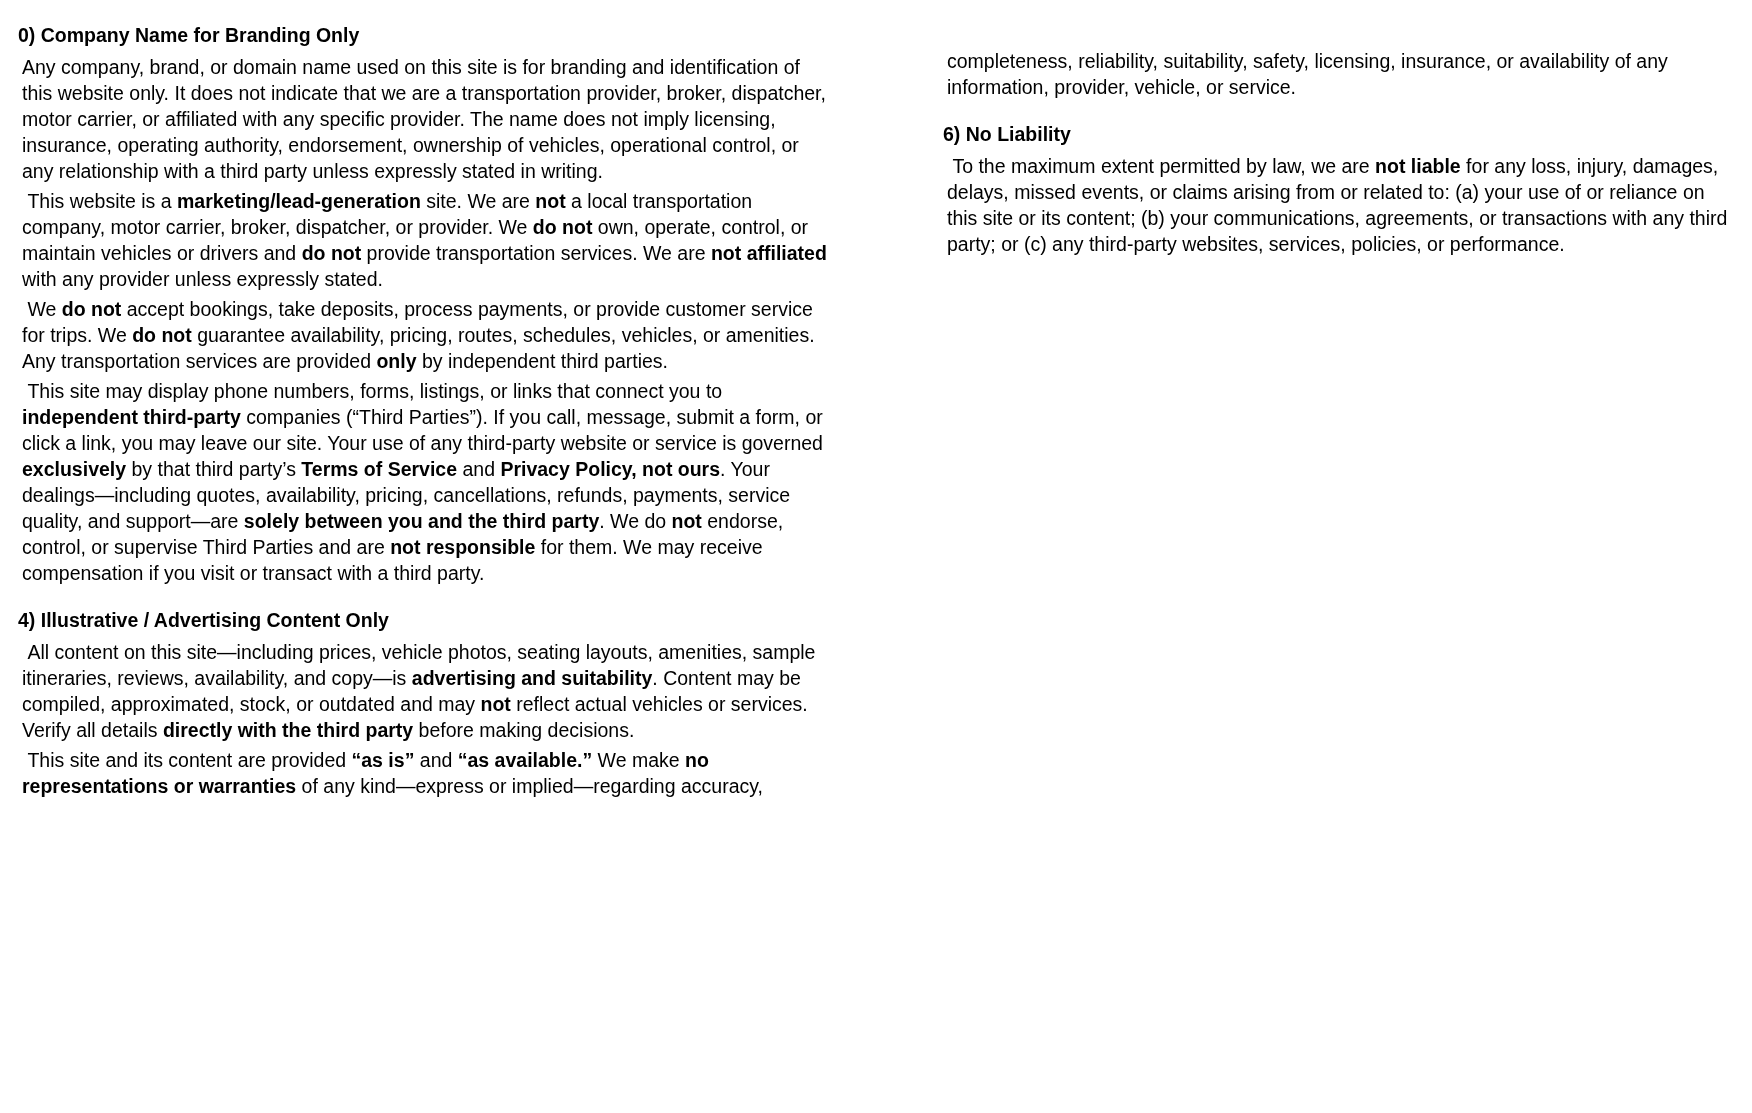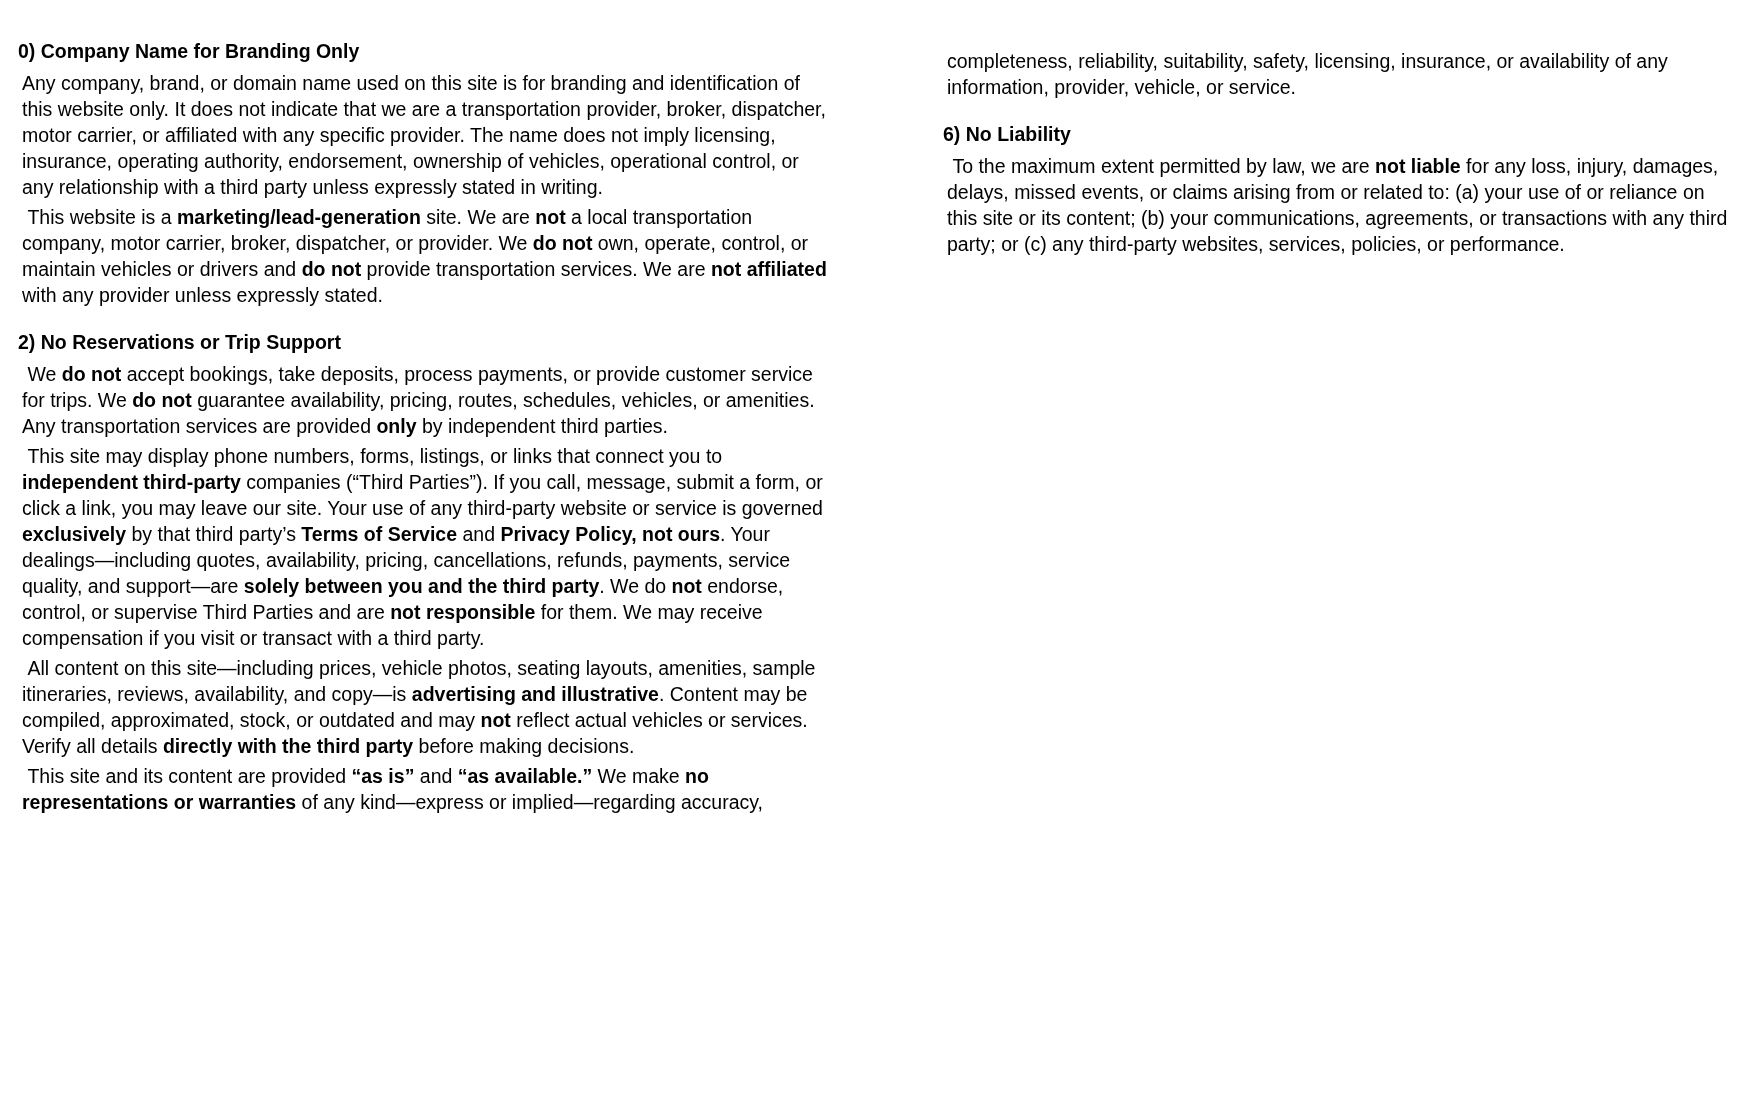--- a/index.html
+++ b/index.html
@@ -35,21 +35,21 @@
     width: 800px;
     padding-top: 22px;
   }
   h2 {
     font-size: inherit;
     line-height: inherit;
     font-weight: 700;
     margin: 21px 0 6px 0;
   }
   .col section:first-child h2 {
-    margin-top: 16px;
+    margin-top: 0;
   }
   p {
     margin: 4px;
     white-space: pre-wrap;
   }
   b { font-weight: 700; }
 </style>
 </head>
 <body>
 
@@ -57,28 +57,28 @@
 
   <div class="col col-left">
     <section>
       <h2>0) Company Name for Branding Only</h2>
       <p>Any company, brand, or domain name used on this site is for branding and identification of this website only. It does not indicate that we are a transportation provider, broker, dispatcher, motor carrier, or affiliated with any specific provider. The name does not imply licensing, insurance, operating authority, endorsement, ownership of vehicles, operational control, or any relationship with a third party unless expressly stated in writing.</p>
     </section>
     <section>
       <p> This website is a <b>marketing/lead-generation</b> site. We are <b>not</b> a local transportation company, motor carrier, broker, dispatcher, or provider. We <b>do not</b> own, operate, control, or maintain vehicles or drivers and <b>do not</b> provide transportation services. We are <b>not affiliated</b> with any provider unless expressly stated.</p>
     </section>
     <section>
-      <h2>2) No Reservations or Trip Support</h2>
       <p> We <b>do not</b> accept bookings, take deposits, process payments, or provide customer service for trips. We <b>do not</b> guarantee availability, pricing, routes, schedules, vehicles, or amenities. Any transportation services are provided <b>only</b> by independent third parties.</p>
     </section>
     <section>
       <p> This site may display phone numbers, forms, listings, or links that connect you to <b>independent third-party</b> companies (“Third Parties”). If you call, message, submit a form, or click a link, you may leave our site. Your use of any third-party website or service is governed <b>exclusively</b> by that third party’s <b>Terms of Service</b> and <b>Privacy Policy, not ours</b>. Your dealings—including quotes, availability, pricing, cancellations, refunds, payments, service quality, and support—are <b>solely between you and the third party</b>. We do <b>not</b> endorse, control, or supervise Third Parties and are <b>not responsible</b> for them. We may receive compensation if you visit or transact with a third party.</p>
     </section>
     <section>
-      <p> All content on this site—including prices, vehicle photos, seating layouts, amenities, sample itineraries, reviews, availability, and copy—is <b>advertising and illustrative</b>. Content may be compiled, approximated, stock, or outdated and may <b>not</b> reflect actual vehicles or services. Verify all details <b>directly with the third party</b> before making decisions.</p>
+      <h2>4) Illustrative / Advertising Content Only</h2>
+      <p> All content on this site—including prices, vehicle photos, seating layouts, amenities, sample itineraries, reviews, availability, and copy—is <b>advertising and suitability</b>. Content may be compiled, approximated, stock, or outdated and may <b>not</b> reflect actual vehicles or services. Verify all details <b>directly with the third party</b> before making decisions.</p>
     </section>
     <section>
       <p> This site and its content are provided <b>“as is”</b> and <b>“as available.”</b> We make <b>no representations or warranties</b> of any kind—express or implied—regarding accuracy,</p>
     </section>
   </div>
 
   <div class="col col-right">
     <section>
       <p>completeness, reliability, suitability, safety, licensing, insurance, or availability of any information, provider, vehicle, or service.</p>
     </section>

